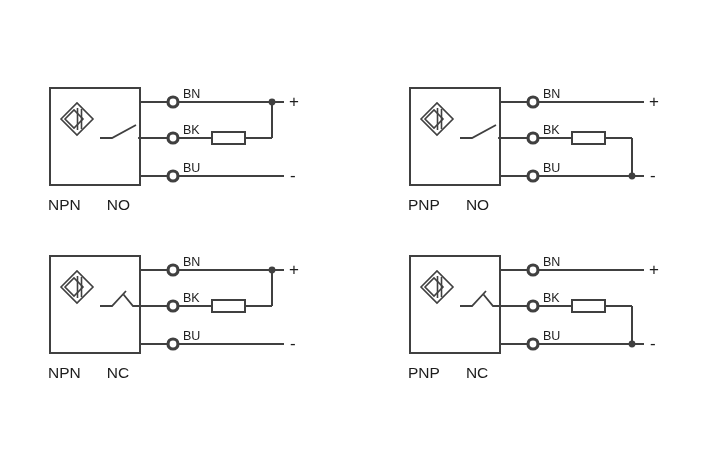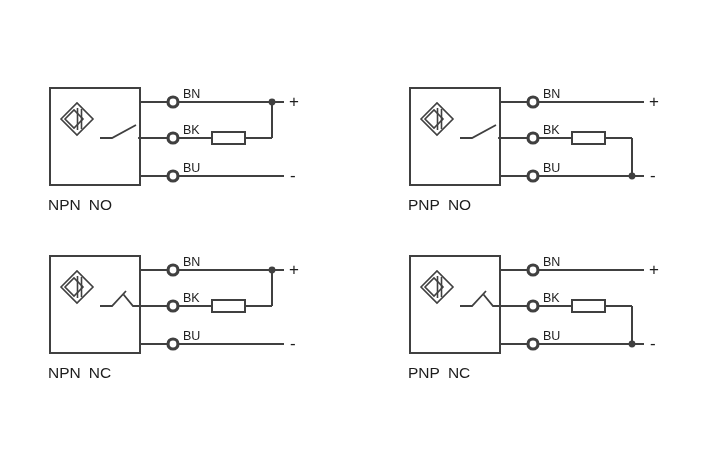--- a/index.html
+++ b/index.html
@@ -23,21 +23,21 @@
   .contact * { fill: none; stroke: var(--wire, #404040); stroke-width: 1.8; }
   .terminal { fill: var(--tfill, #ffffff); stroke: var(--wire, #404040); stroke-width: 3.2; }
   .dot { fill: var(--wire, #404040); stroke: none; }
   .wlabel { font: 12.5px "Liberation Sans", sans-serif; fill: var(--text, #1d1d1d); }
   .pol { font: 17px "Liberation Sans", sans-serif; fill: var(--text, #1d1d1d); }
   .caption {
     position: absolute;
     left: 28px;
     top: 121px;
     display: flex;
-    gap: 8px;
+    gap: 26px;
     font-size: 15.5px;
     color: var(--text, #1d1d1d);
   }
 </style>
 </head>
 <body>
 
 <div class="canvas">
 
   <div class="diagram" style="left:20px; top:75px;">

